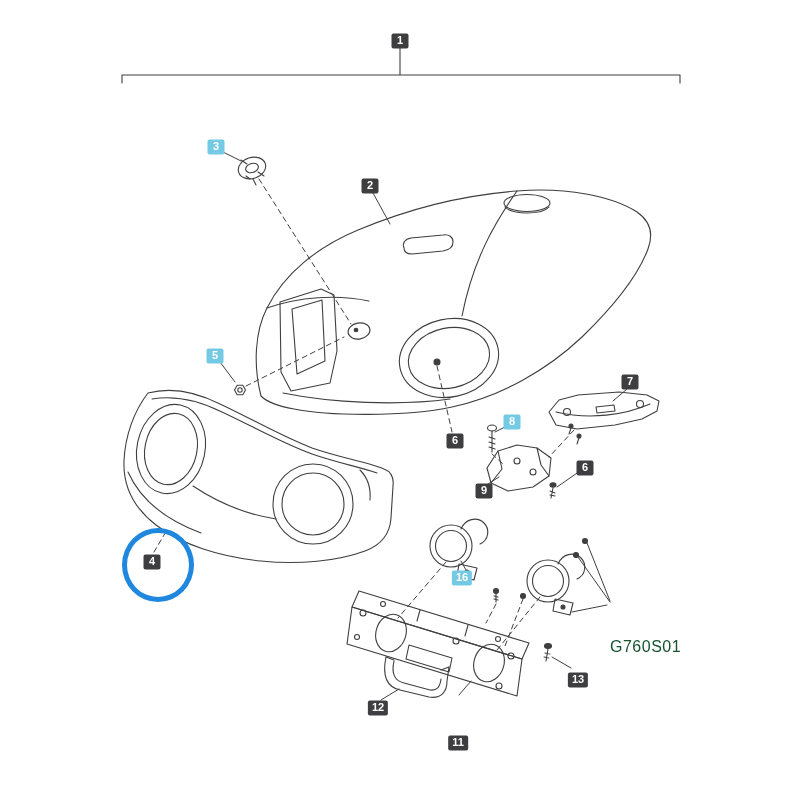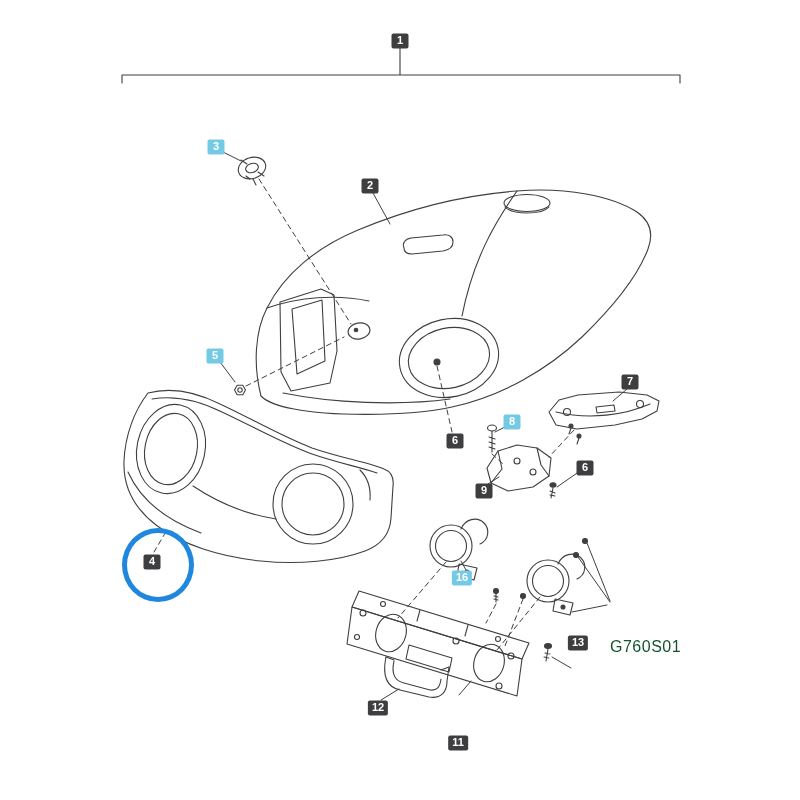--- a/index.html
+++ b/index.html
@@ -173,19 +173,19 @@
   <div class="callout" style="left:370px;top:186px;">2</div>
   <div class="callout highlight" style="left:216px;top:147px;">3</div>
   <div class="callout highlight" style="left:215px;top:356px;">5</div>
   <div class="callout" style="left:455px;top:441px;">6</div>
   <div class="callout" style="left:630px;top:382px;">7</div>
   <div class="callout highlight" style="left:512px;top:422px;">8</div>
   <div class="callout" style="left:484px;top:491px;">9</div>
   <div class="callout" style="left:585px;top:468px;">6</div>
   <div class="callout" style="left:152px;top:562px;">4</div>
   <div class="callout highlight" style="left:462px;top:578px;">16</div>
-  <div class="callout" style="left:578px;top:643px;">13</div>
+  <div class="callout" style="left:578px;top:680px;">13</div>
   <div class="callout" style="left:378px;top:708px;">12</div>
   <div class="callout" style="left:458px;top:703px;margin-top:40px;">11</div>
 
   <div class="code">G760S01</div>
 
 </div>
 
 </body></html>

